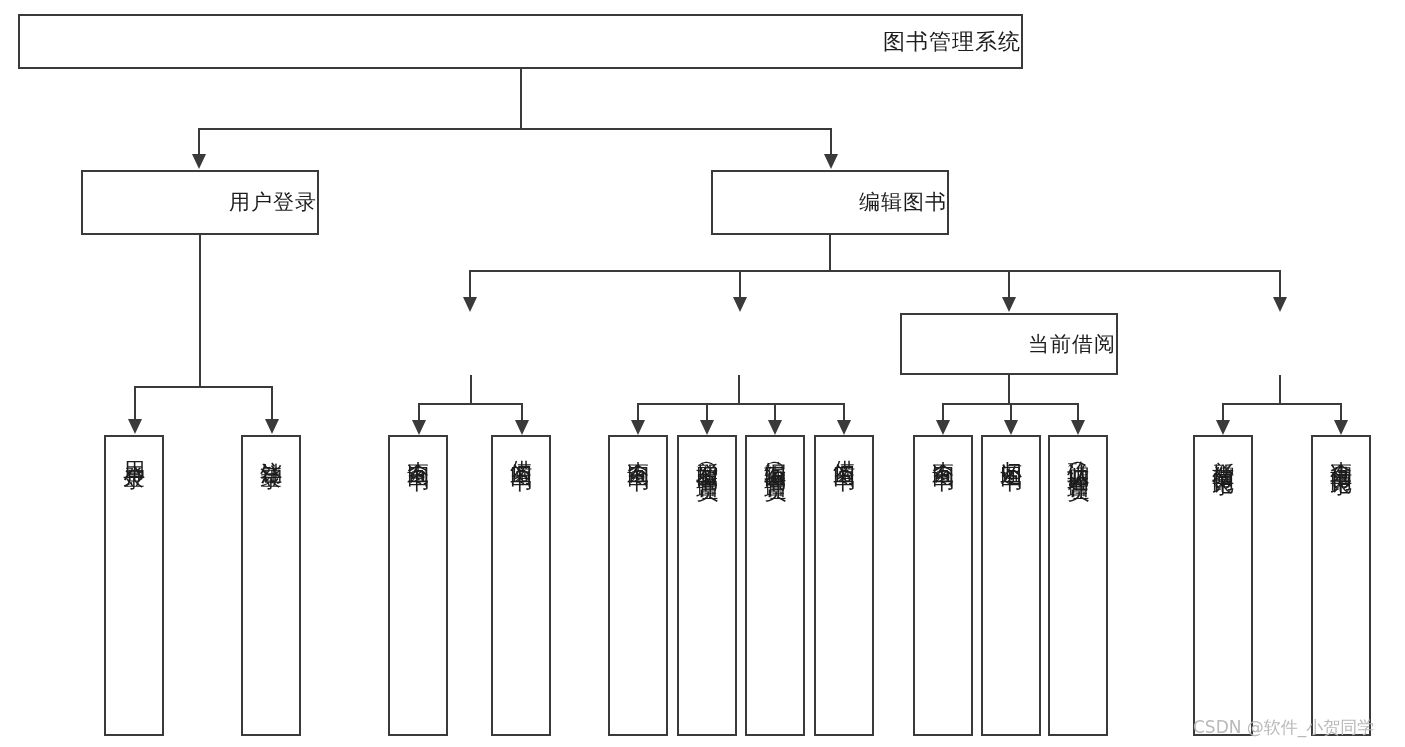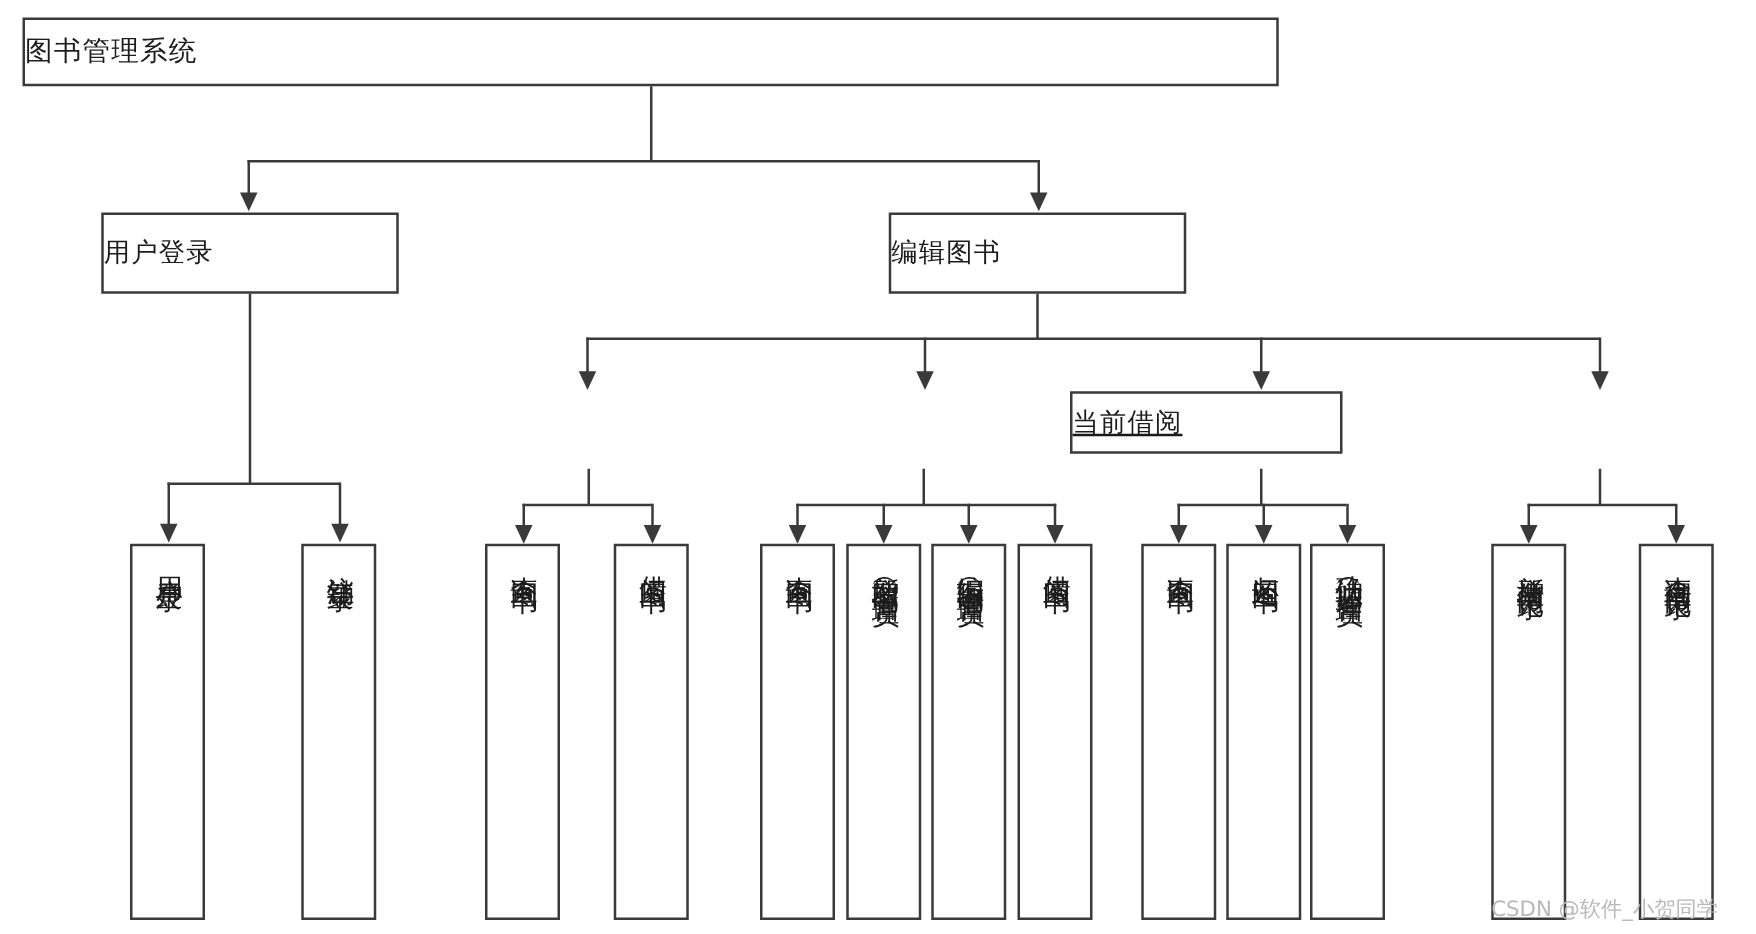--- a/index.html
+++ b/index.html
@@ -16,21 +16,21 @@
     overflow:hidden;
   }
   
   .node{
     position:absolute;
     box-sizing:border-box;
     border:2px solid #3a3a3a;
     background:#ffffff;
     display:flex;
     align-items:center;
-    justify-content:flex-start;
+    justify-content:flex-end;
     text-align:center;
   }
   .node .label{
     font-size:21px;
     line-height:1.15;
     color:#1c1c1c;
     letter-spacing:1px;
     white-space:nowrap;
   }
   
@@ -122,21 +122,21 @@
 
   <div class="vline" style="left:739px;top:270px;height:28px;"></div>
   <div class="arrow" style="left:733px;top:297px;"></div>
 
   <div class="vline" style="left:1008px;top:270px;height:28px;"></div>
   <div class="arrow" style="left:1002px;top:297px;"></div>
 
   <div class="vline" style="left:1279px;top:270px;height:28px;"></div>
   <div class="arrow" style="left:1273px;top:297px;"></div>
 
-  <div class="node h" style="left:856px;top:313px;width:218px;height:50px;text-decoration:underline;">
+  <div class="node h" style="left:900px;top:313px;width:218px;height:62px;">
     <span class="label">当前借阅</span>
   </div>
 
   <div class="vline" style="left:470px;top:375px;height:29px;"></div>
   <div class="hline" style="left:418px;top:403px;width:104px;"></div>
   <div class="vline" style="left:418px;top:403px;height:19px;"></div>
   <div class="arrow" style="left:412px;top:420px;"></div>
   <div class="vline" style="left:521px;top:403px;height:19px;"></div>
   <div class="arrow" style="left:515px;top:420px;"></div>
 

